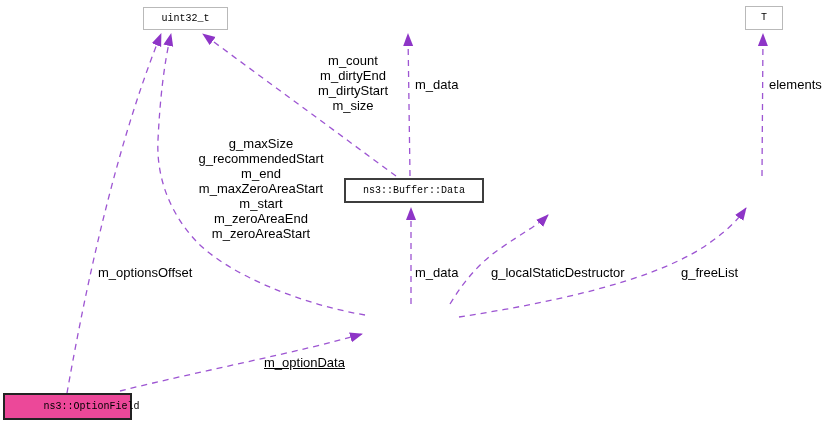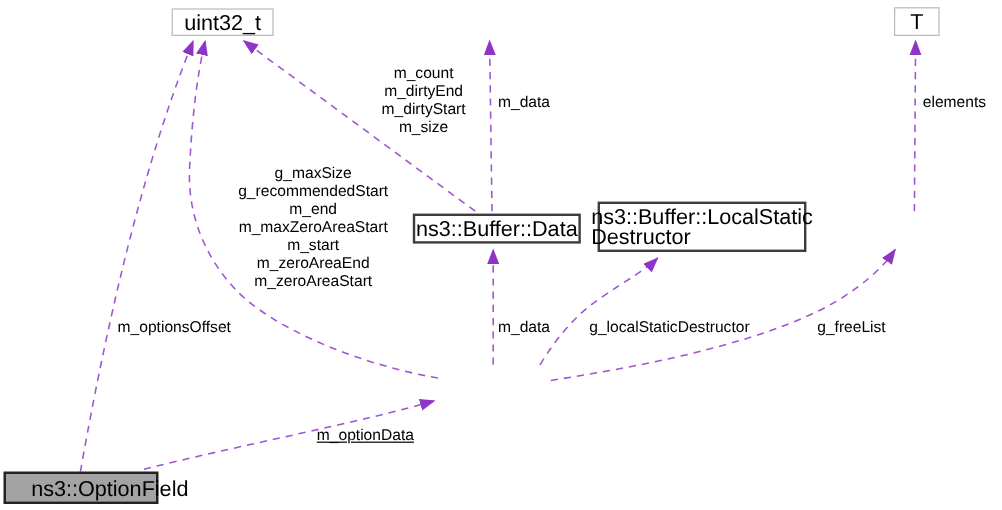--- a/index.html
+++ b/index.html
@@ -14,29 +14,30 @@
   .edge{
     fill:none;
     stroke:#9d55d2;
     stroke-width:1.3;
     stroke-dasharray:6,5;
   }
   .node{
     position:absolute;
     box-sizing:border-box;
     display:flex;align-items:center;justify-content:center;
-    text-align:left;
-    font-size:18px;line-height:16px;
+    text-align:center;
+    font-size:10px;line-height:16px;
     color:#000000;
     background:#ffffff;
     white-space:pre-line;
+    font-family:Liberation Mono, monospace;
   }
   .node.plain{border:1px solid #b9b9b9;}
   .node.strong{border:2px solid #3d3d3d;}
-  .node.focus{border:2px solid #232323;background:#a3a3a3;padding-left:48px;}
+  .node.focus{border:2px solid #232323;background:#ec4899;padding-left:48px;}
   .elabel{
     position:absolute;
     font-size:13px;line-height:15px;
     color:#000000;
     white-space:pre-line;
   }
   .elabel.middle{transform:translateX(-50%);text-align:center;}
 </style>
 </head>
 <body>
@@ -56,22 +57,20 @@
     <path class="edge" marker-end="url(#arrow)" d="M 411,304 L 411,208"></path>
     <path class="edge" marker-end="url(#arrow)" d="M 450,304 C 464,281 480,262 501,248 C 521,234 538,225 548,215"></path>
     <path class="edge" marker-end="url(#arrow)" d="M 459,317 C 550,303 648,282 702,248 C 725,233 737,221 746,208"></path>
     <path class="edge" marker-end="url(#arrow)" d="M 762,176 L 763,34"></path>
     <path class="edge" marker-end="url(#arrow)" d="M 120,391 C 200,371 300,352 362,334"></path>
   </svg>
 
   <div class="node plain" style="left:143px;top:7px;width:85px;height:23px;">uint32_t</div>
   <div class="node plain" style="left:745px;top:6px;width:38px;height:24px;">T</div>
   <div class="node strong" style="left:344px;top:178px;width:140px;height:25px;">ns3::Buffer::Data</div>
-  <div class="node strong" style="left:498px;top:168px;width:174px;height:42px;">ns3::Buffer::LocalStatic
-Destructor</div>
   <div class="node focus" style="left:3px;top:393px;width:129px;height:27px;">ns3::OptionField</div>
 
   <div class="elabel" style="left:98px;top:265px;text-align:center;">m_optionsOffset</div>
   <div class="elabel middle" style="left:353px;top:53px;">m_count
 m_dirtyEnd
 m_dirtyStart
 m_size</div>
   <div class="elabel middle" style="left:261px;top:136px;">g_maxSize
 g_recommendedStart
 m_end

